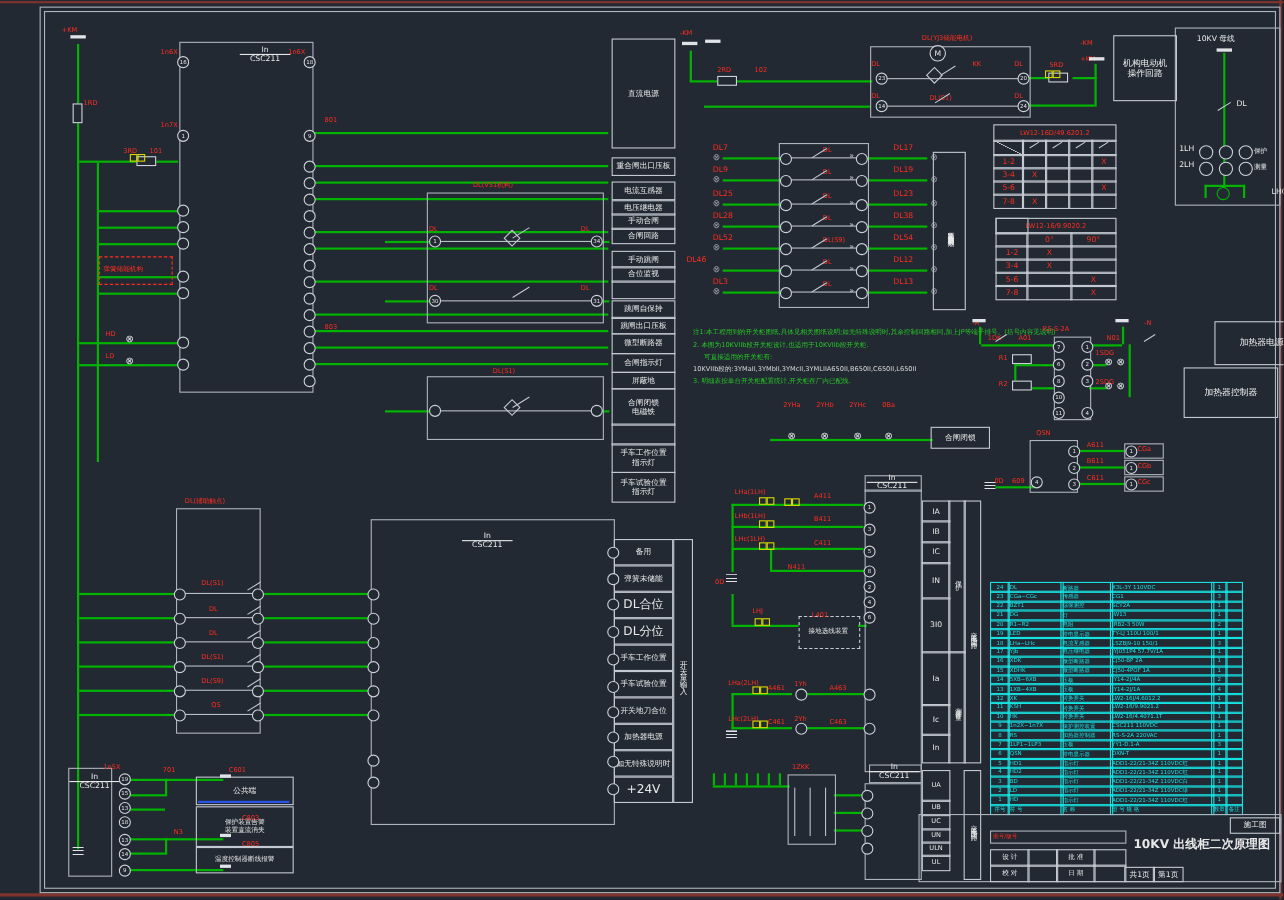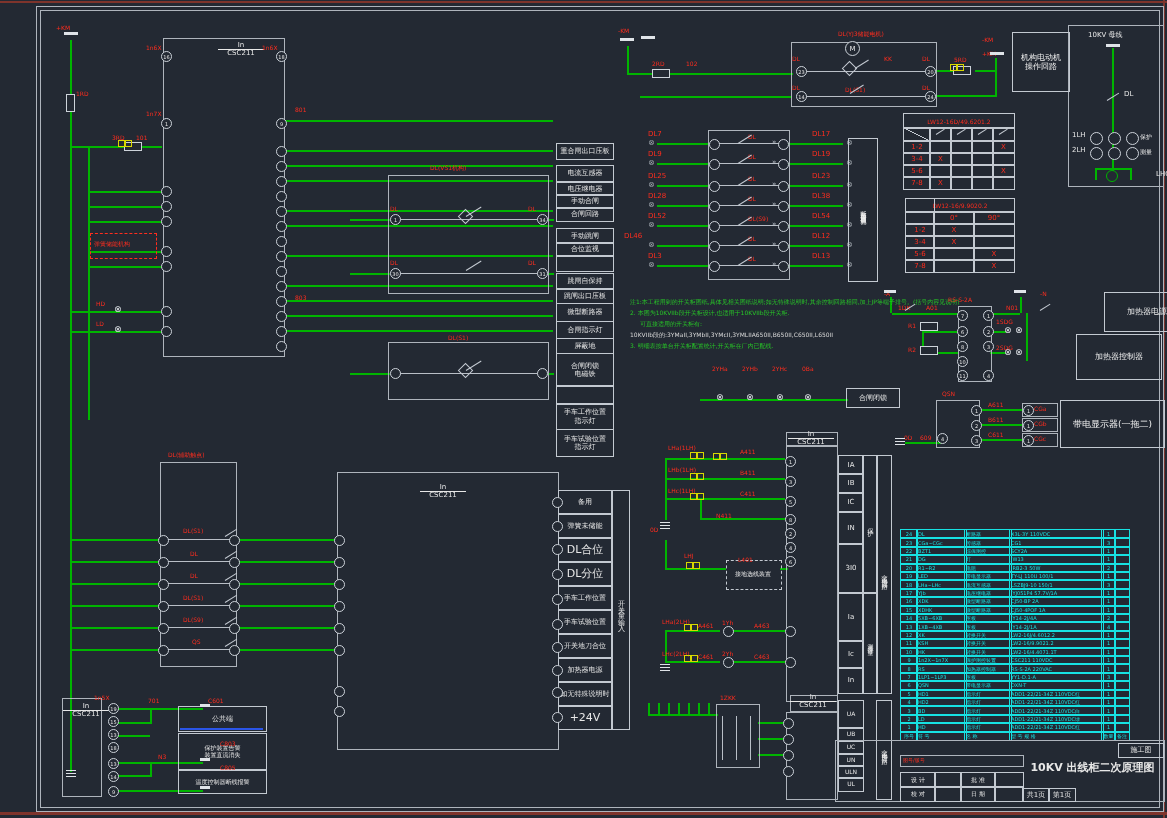--- a/index.html
+++ b/index.html
@@ -216,20 +216,21 @@
     </div>
     <div class="r frame" style="left: 790px; top: 695px; width: 46px; height: 15px;"></div>
     <div class="r inlab" style="left: 790px; top: 694px; width: 46px; height: 20px;">
       <div class="u">In</div>
       <div>CSC211</div>
     </div>
     <div class="r inlab" style="left: 63px; top: 703px; width: 46px; height: 20px;">
       <div class="u">In</div>
       <div>CSC211</div>
     </div>
+    <div class="r box sm" style="left: 556px; top: 35px; width: 56px; height: 98px;">直流电源</div>
     <div class="r box sm" style="left: 556px; top: 143px; width: 56px; height: 15px;">重合闸出口压板</div>
     <div class="r box sm" style="left: 556px; top: 165px; width: 56px; height: 15px;">电流互感器</div>
     <div class="r box sm" style="left: 556px; top: 182px; width: 56px; height: 12px;">电压继电器</div>
     <div class="r box sm" style="left: 556px; top: 194px; width: 56px; height: 13px;">手动合闸</div>
     <div class="r box sm" style="left: 556px; top: 207px; width: 56px; height: 13px;">合闸回路</div>
     <div class="r box sm" style="left: 556px; top: 228px; width: 56px; height: 14px;">手动跳闸</div>
     <div class="r box sm" style="left: 556px; top: 242px; width: 56px; height: 13px;">合位监视</div>
     <div class="r box sm" style="left: 556px; top: 255px; width: 56px; height: 15px;"></div>
     <div class="r box sm" style="left: 556px; top: 273px; width: 56px; height: 15px;">跳闸自保持</div>
     <div class="r box sm" style="left: 556px; top: 288px; width: 56px; height: 14px;">跳闸出口压板</div>
@@ -393,21 +394,20 @@
     <div class="r term" style="left: 1108px; top: 147px; width: 11px; height: 11px; border-radius: 50%;"></div>
     <div class="r term" style="left: 1126px; top: 147px; width: 11px; height: 11px; border-radius: 50%;"></div>
     <div class="r xs" style="left: 1140px; top: 133px;">保护</div>
     <div class="r xs" style="left: 1140px; top: 148px;">测量</div>
     <div class="r term" style="left: 1106px; top: 170px; width: 10px; height: 10px; border-color: rgb(0, 180, 0);"></div>
     <div class="r sm" style="left: 1156px; top: 170px;">LHG</div>
     <div class="r box lbl" style="left: 1012px; top: 32px; width: 56px; height: 58px;">机构电动机
 操作回路</div>
     <div class="r box lbl" style="left: 1104px; top: 292px; width: 84px; height: 38px;">加热器电源</div>
     <div class="r box lbl" style="left: 1076px; top: 334px; width: 84px; height: 44px;">加热器控制器</div>
-    <div class="r box lbl" style="left: 1060px; top: 400px; width: 103px; height: 46px; font-size: 9px;">带电显示器(一拖二)</div>
     <div class="r box sm" style="left: 846px; top: 388px; width: 52px; height: 18px;">合闸闭锁</div>
     <div class="r box sm" style="left: 178px; top: 706px; width: 87px; height: 24px;">公共端</div>
     <div class="r r" style="left: 180px; top: 728px; width: 83px; height: 2px; background: rgb(43, 85, 232); position: absolute;"></div>
     <div class="r box xs" style="left: 178px; top: 733px; width: 87px; height: 35px;">保护装置告警
 装置直流消失</div>
     <div class="r box xs" style="left: 178px; top: 770px; width: 87px; height: 22px;">温度控制器断线报警</div>
     <div class="r red" style="left: 94px; top: 240px;">弹簧储能机构</div>
     <div class="r box xs" style="left: 726px; top: 560px; width: 54px; height: 28px; border: none;">接地选线装置</div>
     <div class="r note" style="left: 630px; top: 298px;">注1:本工程用到的开关柜图纸,具体见相关图纸说明;如无特殊说明时,其余控制回路相同,加上JP等端子排号。(括号内容见说明)</div>
     <div class="r note" style="left: 630px; top: 309px;">2. 本图为10KVIIb段开关柜设计,也适用于10KVIIb段开关柜.</div>

